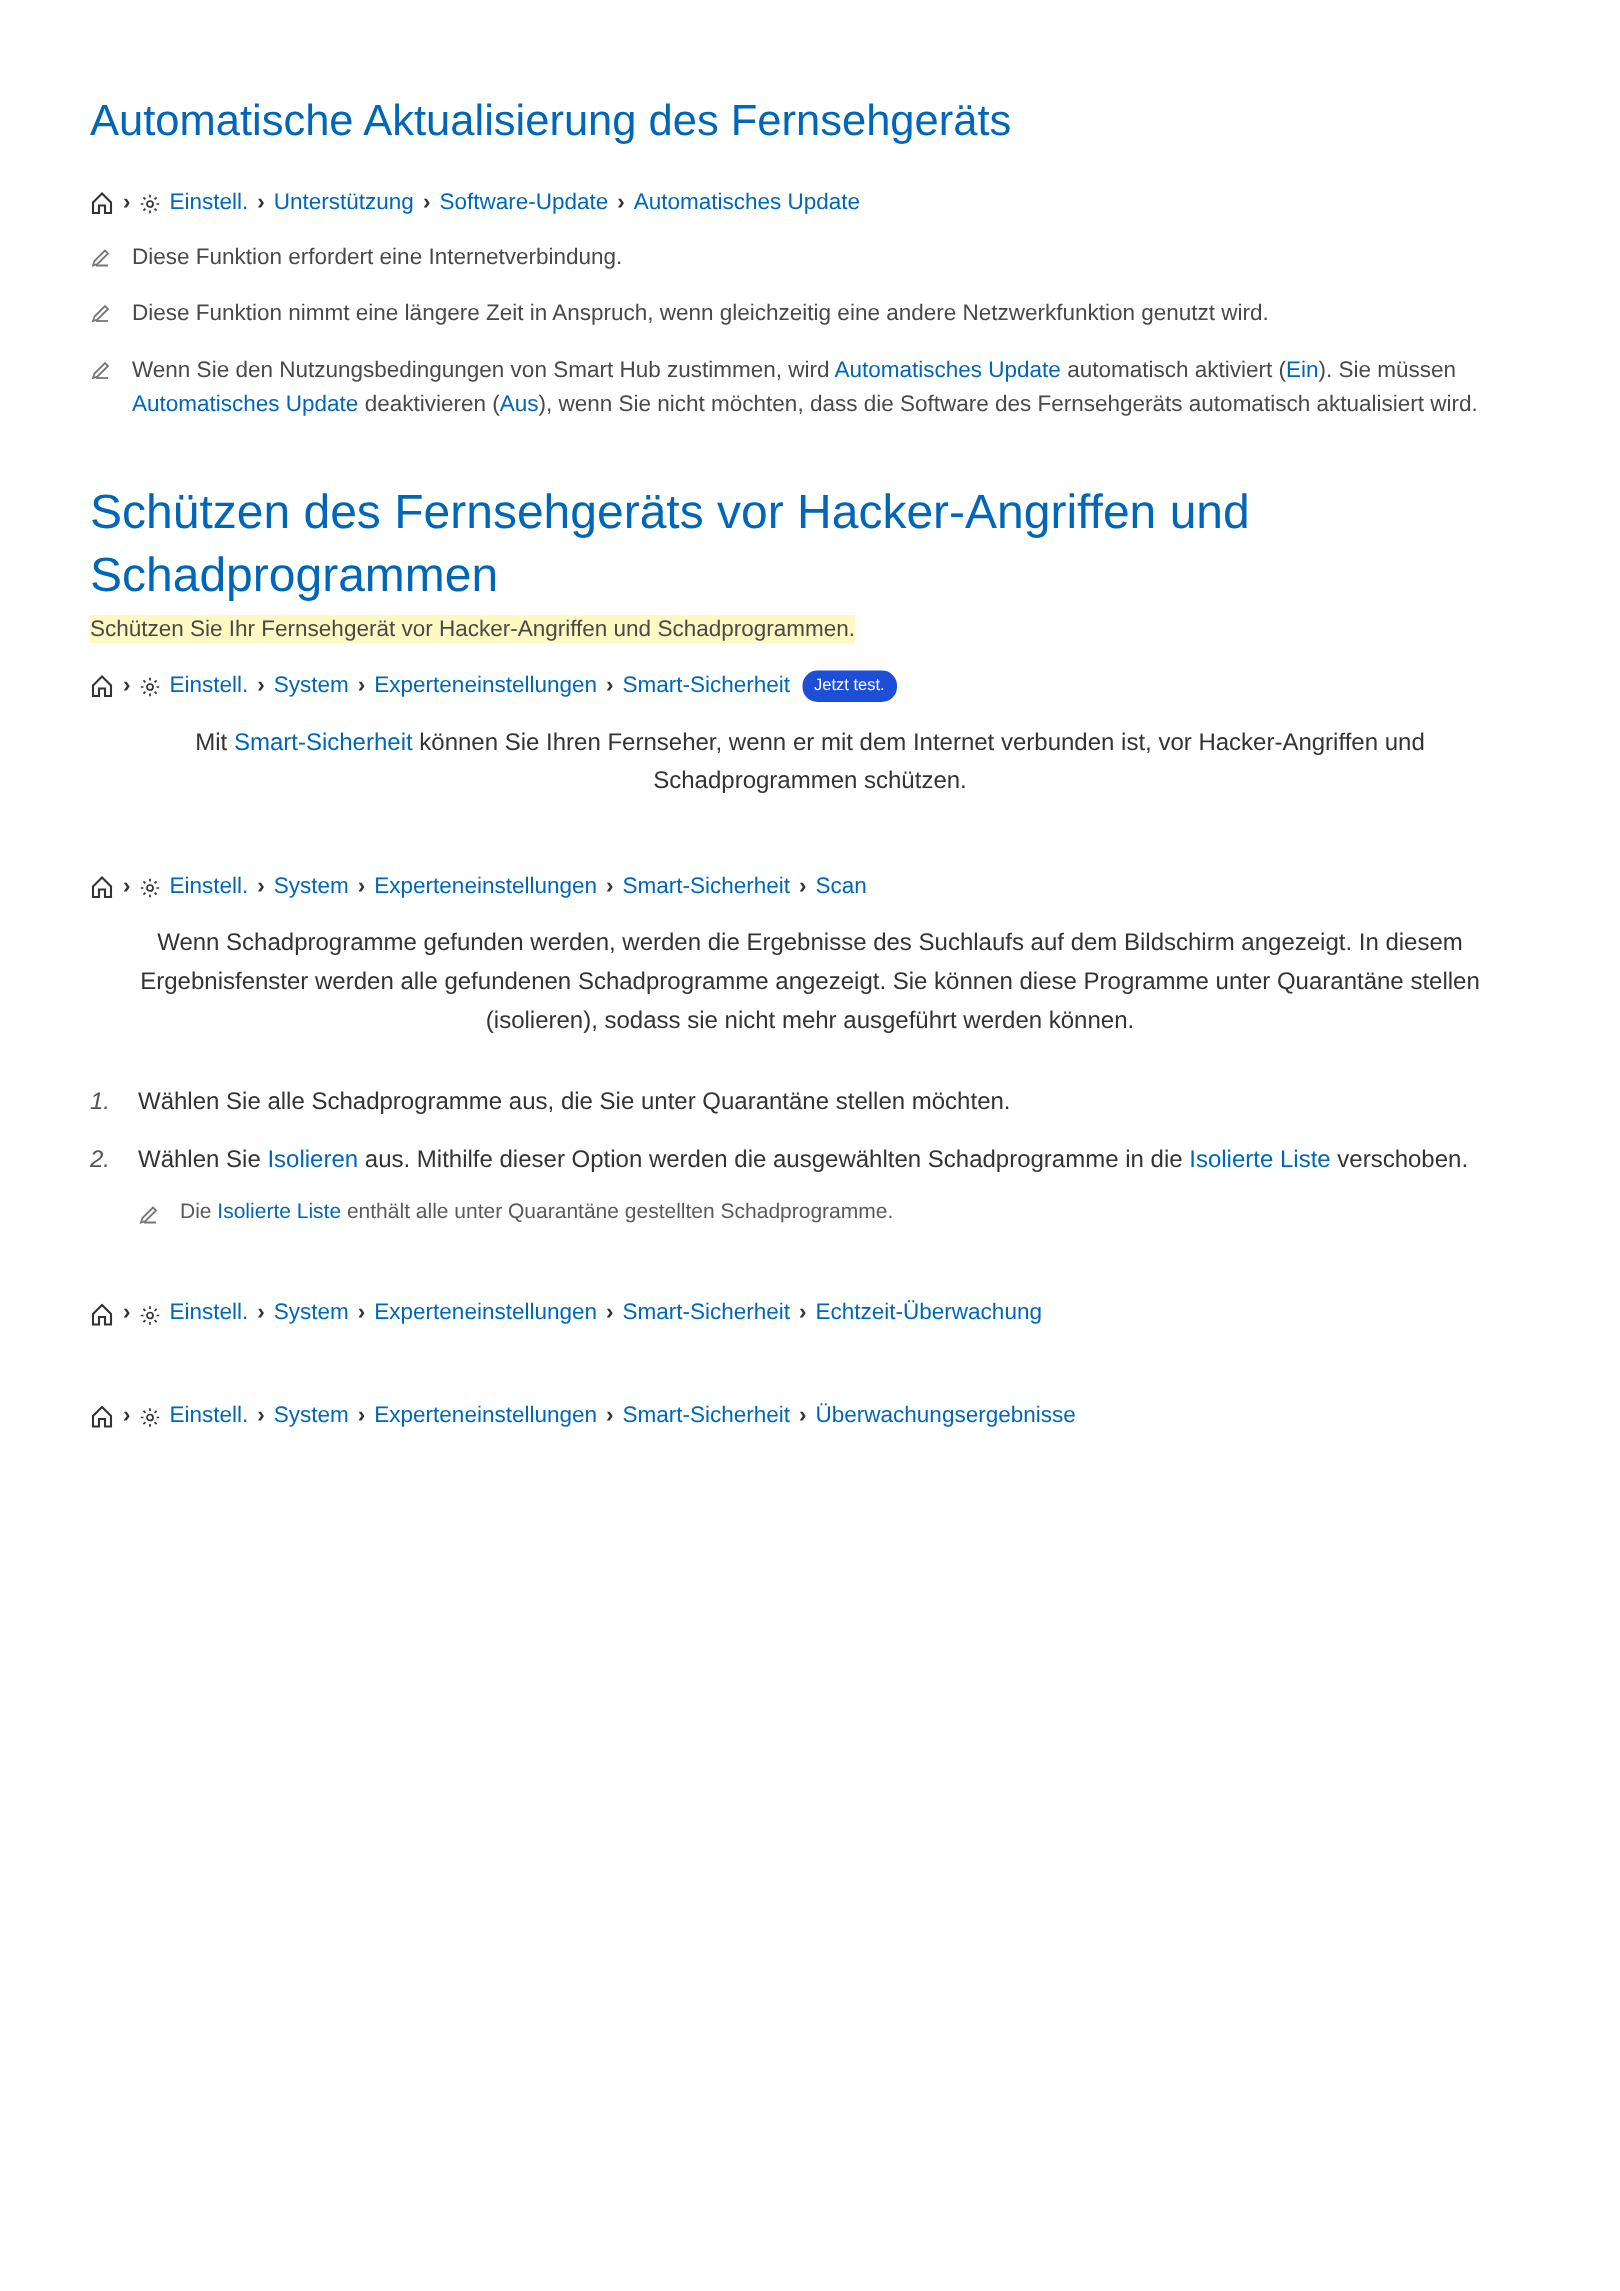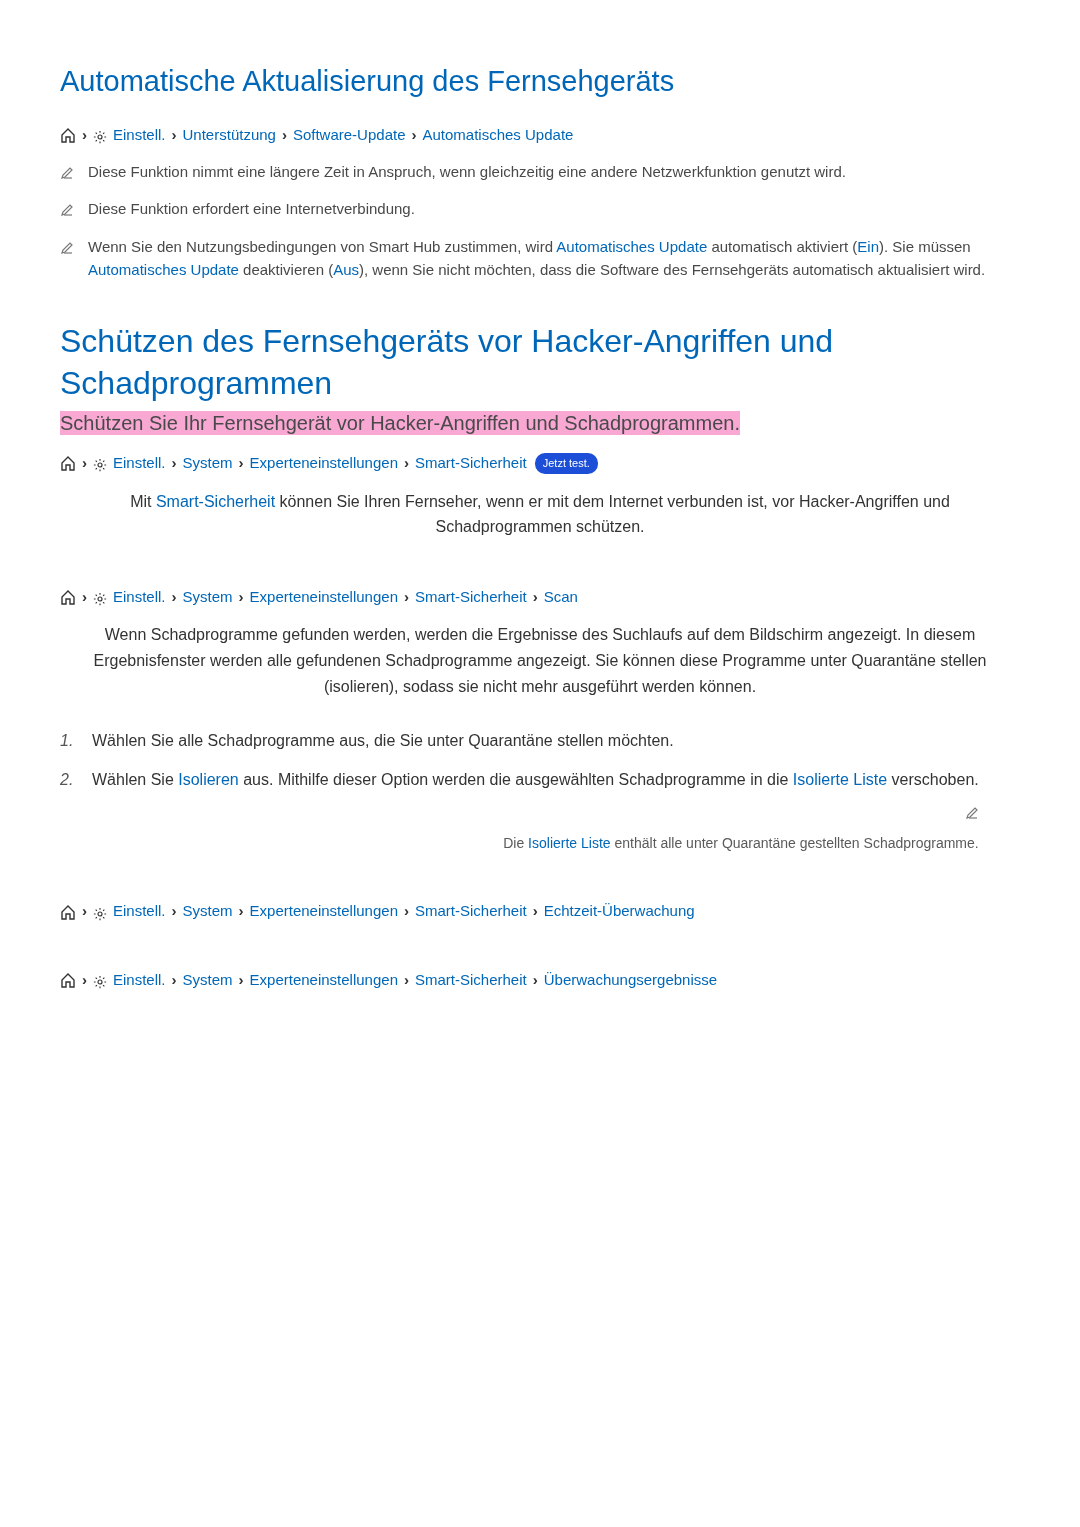--- a/index.html
+++ b/index.html
@@ -19,22 +19,22 @@
     }
     .h1 {
       color: #0067b8;
       font-size: 32px;
       font-weight: 400;
       margin-bottom: 4px;
       line-height: 1.3;
     }
     .subtitle {
       color: #494949;
-      font-size: 20px;
-      background: #f9a8d4;
+      font-size: 15px;
+      background: #fef9c3;
       display: inline;
       padding: 1px 0;
     }
     .breadcrumb {
       display: flex;
       align-items: center;
       flex-wrap: wrap;
       gap: 6px;
       font-size: 15px;
       margin-bottom: 14px;
@@ -121,22 +121,21 @@
     }
     .ol > li .num::before {
       content: counter(item) ".";
     }
     .sub-note {
       display: flex;
       gap: 14px;
       margin-top: 10px;
       font-size: 14px;
       color: #5a5a5a;
-      align-items: flex-end;
-      flex-direction: column;
+      align-items: center;
     }
     .sub-note .pencil-icon { margin-top: 2px; }
     .h1-wrap { margin-bottom: 10px; margin-top: 20px; }
     .bc-wrap { margin-top: 14px; }
   </style>
 </head>
 <body>
 
 <svg width="0" height="0" style="position:absolute">
   <defs>
@@ -172,27 +171,27 @@
     <span class="link">Software-Update</span>
     <span class="chev">›</span>
     <span class="link">Automatisches Update</span>
   </div>
 
   <ul class="note-list">
     <li>
       <span class="pencil-icon"><svg viewBox="0 0 14 14">
             <use href="#pencil-path"></use>
           </svg></span>
-      <span>Diese Funktion nimmt eine längere Zeit in Anspruch, wenn gleichzeitig eine andere Netzwerkfunktion genutzt wird.</span>
+      <span>Diese Funktion erfordert eine Internetverbindung.</span>
     </li>
     <li>
       <span class="pencil-icon"><svg viewBox="0 0 14 14">
             <use href="#pencil-path"></use>
           </svg></span>
-      <span>Diese Funktion erfordert eine Internetverbindung.</span>
+      <span>Diese Funktion nimmt eine längere Zeit in Anspruch, wenn gleichzeitig eine andere Netzwerkfunktion genutzt wird.</span>
     </li>
     <li>
       <span class="pencil-icon"><svg viewBox="0 0 14 14">
             <use href="#pencil-path"></use>
           </svg></span>
       <span>
         <span>Wenn Sie den Nutzungsbedingungen von Smart Hub zustimmen, wird </span><span class="emph">Automatisches Update</span><span> automatisch aktiviert (</span><span class="emph">Ein</span><span>). Sie müssen </span><span class="emph">Automatisches Update</span><span> deaktivieren (</span><span class="emph">Aus</span><span>), wenn Sie nicht möchten, dass die Software des Fernsehgeräts automatisch aktualisiert wird.</span>
       </span>
     </li>
   </ul>

